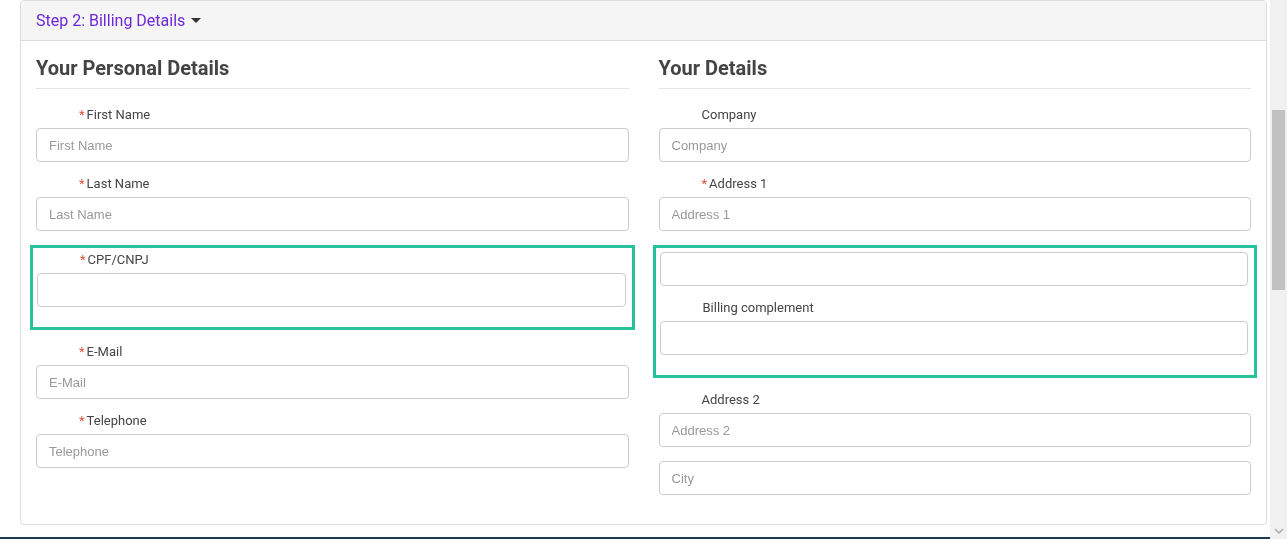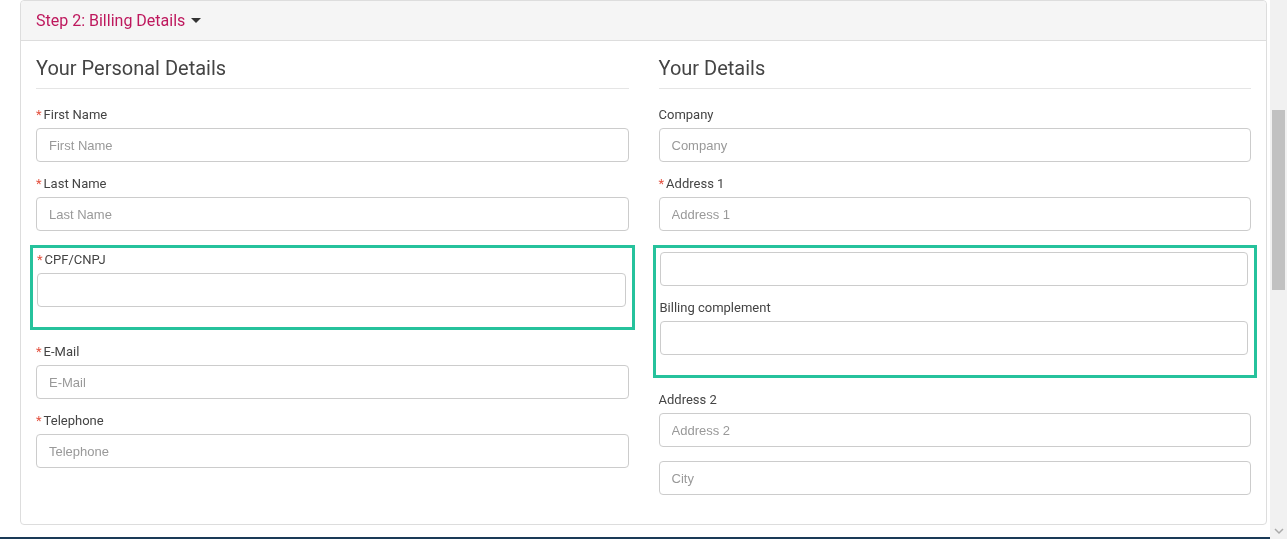--- a/index.html
+++ b/index.html
@@ -22,21 +22,21 @@
     border: 1px solid #ddd;
     border-radius: 4px;
     background: #fff;
     margin-bottom: 0;
   }
   .panel-heading {
     background: #f5f5f5;
     border-bottom: 1px solid #ddd;
     padding: 10px 15px;
     font-size: 16px;
-    color: #be185d;
+    color: #6d28d9;
     border-top-left-radius: 4px;
     border-top-right-radius: 4px;
     cursor: pointer;
     display: flex;
     align-items: center;
   }
   .panel-heading .caret {
     display: inline-block;
     width: 0; height: 0;
     margin-left: 6px;
@@ -51,35 +51,36 @@
   .row {
     display: flex;
     gap: 30px;
   }
   .col {
     flex: 1;
     min-width: 0;
   }
   .legend {
     font-size: 20px;
-    font-weight: 400;
+    font-weight: 700;
     color: #444;
     border-bottom: 1px solid #e5e5e5;
     padding-bottom: 8px;
     margin-bottom: 18px;
   }
   .form-group {
     margin-bottom: 14px;
   }
   .form-group label {
     display: block;
     font-size: 13px;
     color: #444;
     margin-bottom: 6px;
     font-weight: 400;
+    margin-left: 43px;
   }
   .required-star {
     color: #e3503e;
     margin-right: 2px;
   }
   .form-control {
     width: 100%;
     height: 34px;
     padding: 6px 12px;
     font-size: 13px;

